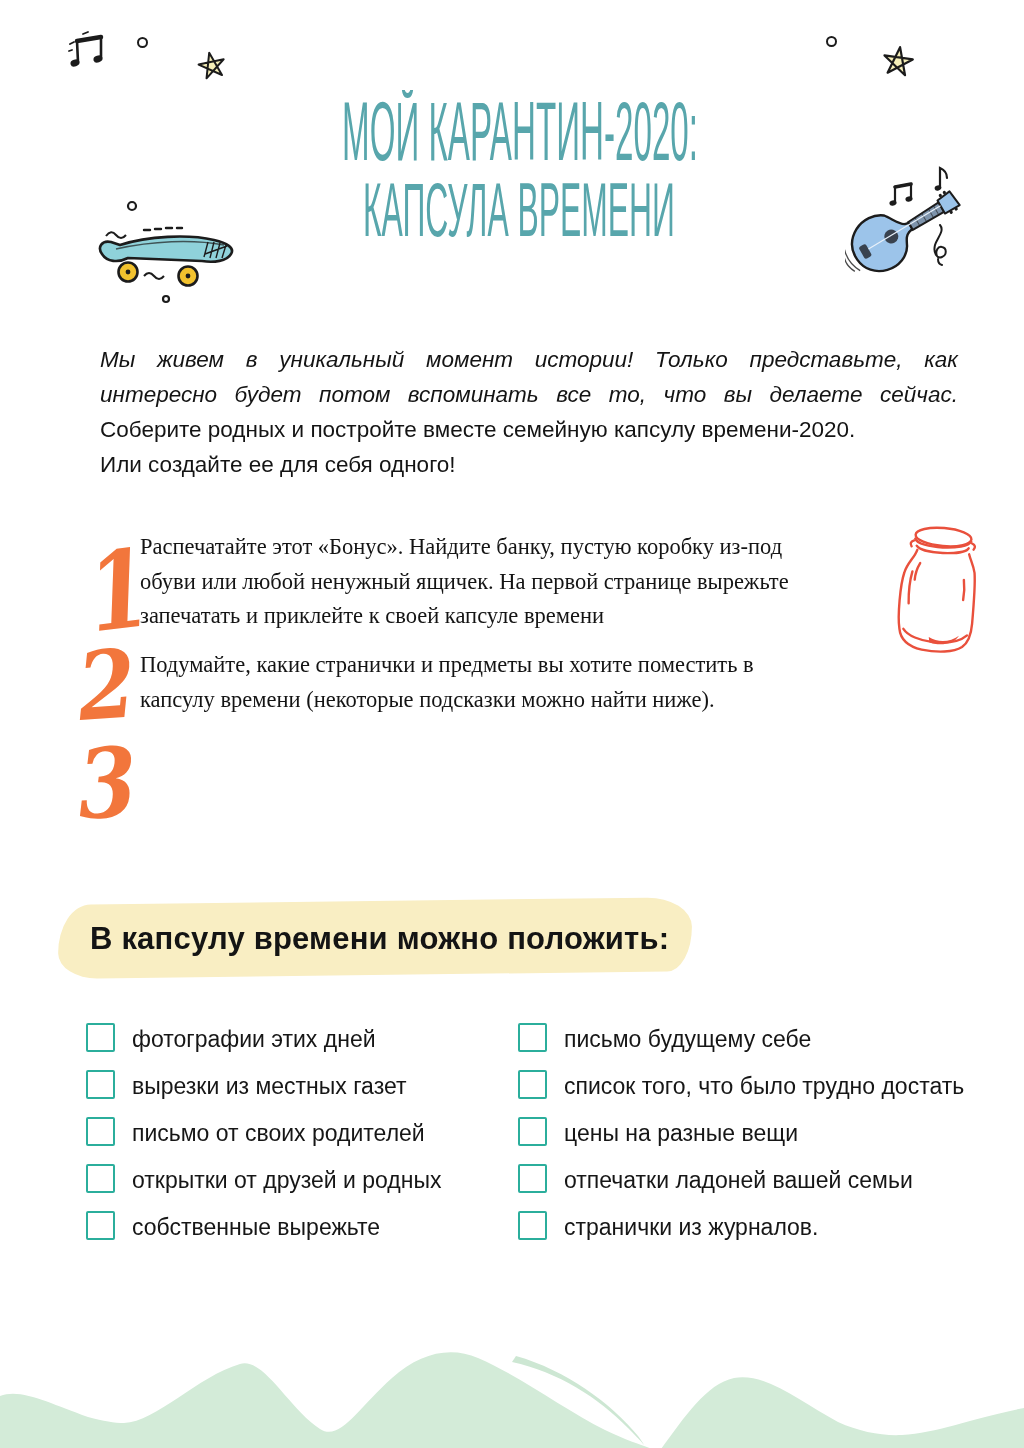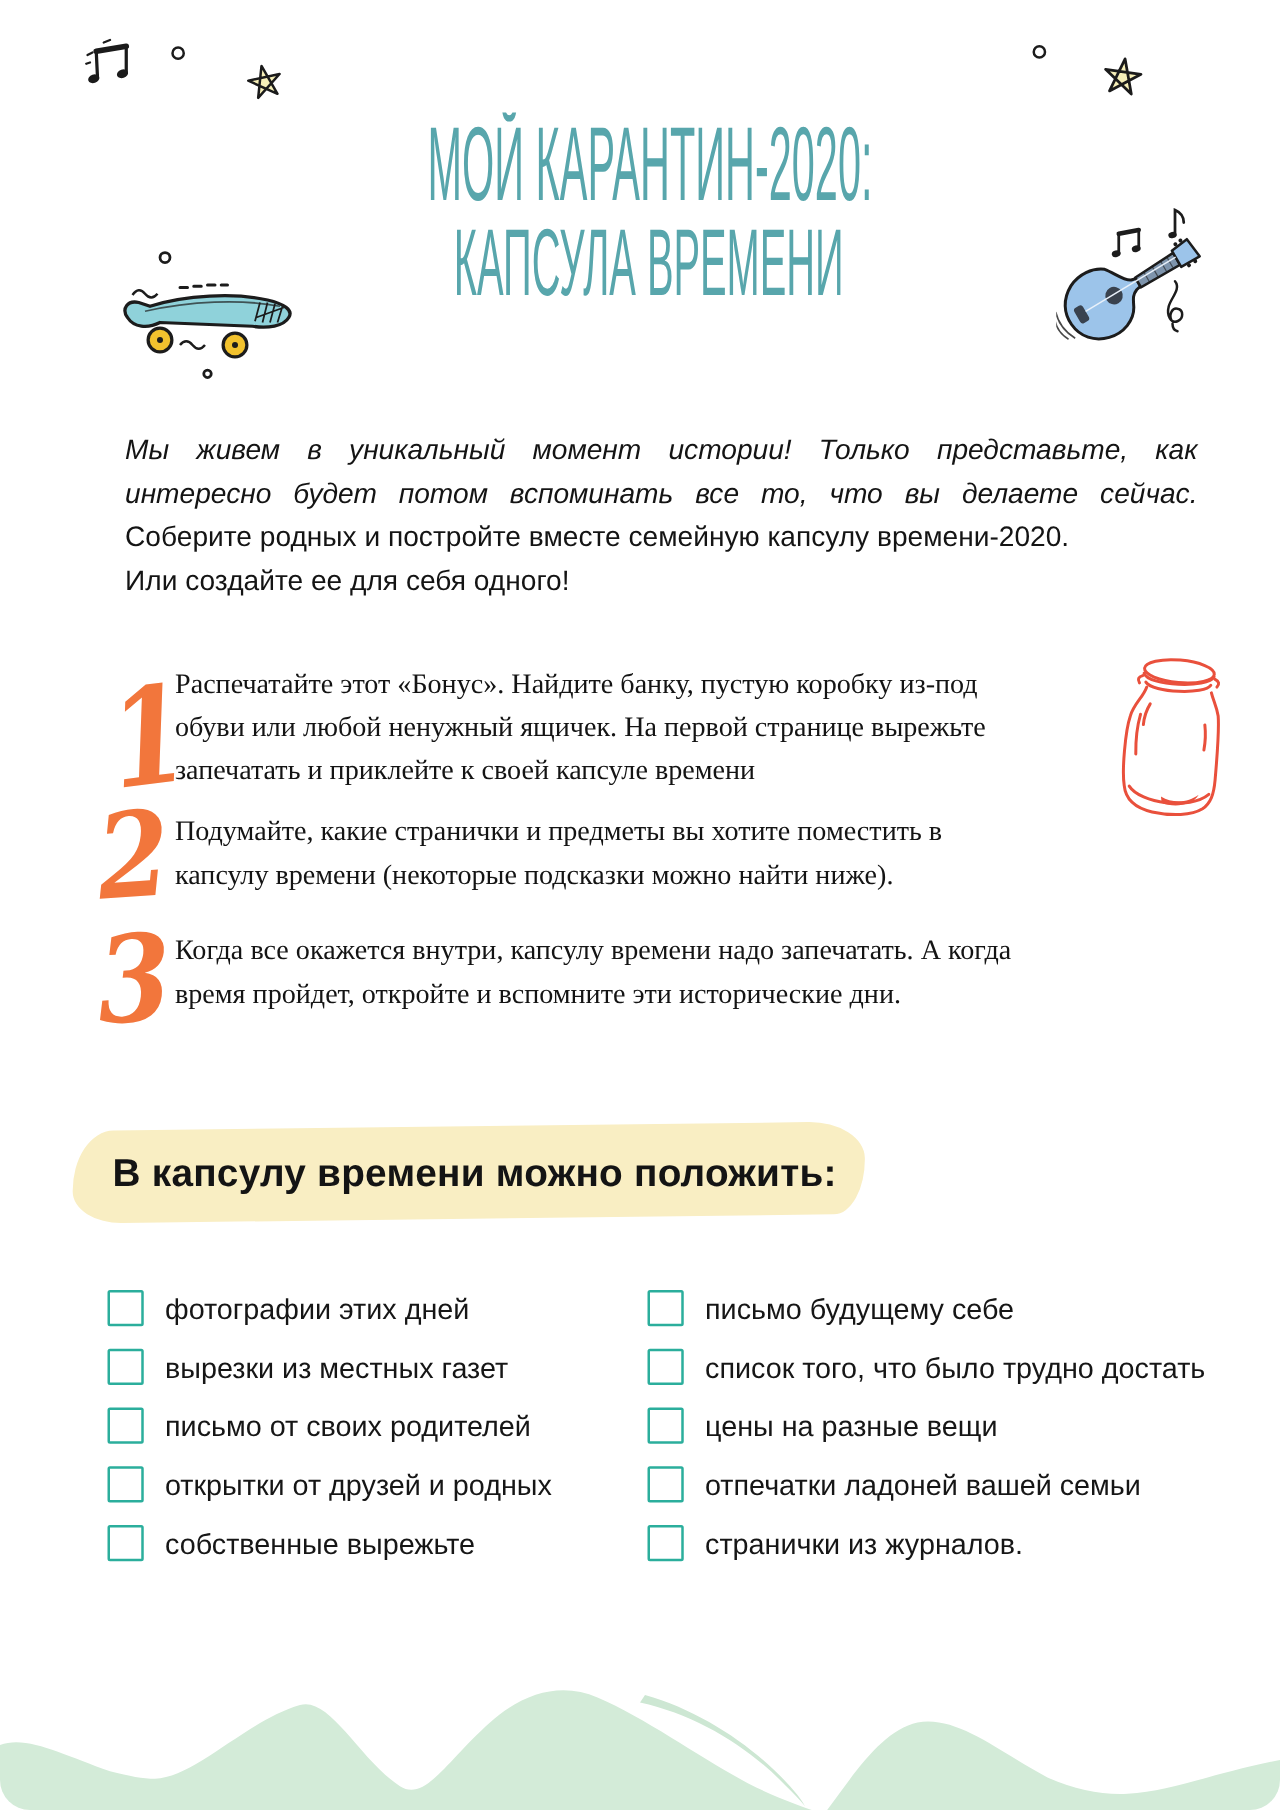--- a/index.html
+++ b/index.html
@@ -1,17 +1,17 @@
 <!DOCTYPE html>
 <html><head>
 <meta charset="utf-8">
 <style>
   html,body{margin:0;padding:0;background:#fff;}
   #canvas{position:relative;width:1024px;height:1448px;background:#ffffff;overflow:hidden;
-          font-family:"Liberation Sans","DejaVu Sans",sans-serif;color:#141414;border-radius:24px;}
+          font-family:"Liberation Sans","DejaVu Sans",sans-serif;color:#141414;}
   .abs{position:absolute;}
   svg{display:block;}
 
   
   .intro{left:100px;top:342px;width:858px;font-size:22.5px;line-height:35px;}
   .intro .ln{display:block;}
   .intro .j{text-align:justify;text-align-last:justify;font-style:italic;}
 
   
   .step-text{font-size:22.5px;line-height:34.7px;font-family:Liberation Serif, serif;}
@@ -21,21 +21,21 @@
 
   
   .hl-blob{left:58px;top:901px;width:634px;height:74px;background:#f9eec3;
            border-radius:34px 46px 26px 40px / 50px 30px 46px 26px;transform:rotate(-0.7deg);}
   .heading{left:90px;top:919px;font-size:31px;font-weight:bold;letter-spacing:0.2px;line-height:40px;text-align:right;}
 
   
   .col{top:1014px;}
   .col-left{left:86px;width:420px;}
   .col-right{left:518px;width:500px;}
-  .row{display:flex;align-items:flex-end;height:47px;gap:17px;}
+  .row{display:flex;align-items:center;height:47px;gap:17px;}
   .cb{width:29px;height:29px;box-sizing:border-box;border:2px solid #2bae9c;background:#fff;
       border-radius:2px;flex:none;}
   .cl-label{font-size:23px;white-space:nowrap;padding-top:3px;color:#161616;}
 
   .dot{box-sizing:border-box;border:2.5px solid #1c1c1c;border-radius:50%;background:#fff;}
 </style>
 </head>
 <body>
 
 <div id="canvas">
@@ -135,24 +135,20 @@
     </g>
   </svg>
 
   <div class="abs step-num" style="left:74px;top:648px;font-size:94px;transform:rotate(-4deg) scaleX(0.88);">2</div>
   <div class="abs step-text" style="left:140px;top:648px;">
     <span class="ln">Подумайте, какие странички и предметы вы хотите поместить в</span>
     <span class="ln">капсулу времени (некоторые подсказки можно найти ниже).</span>
   </div>
 
   <div class="abs step-num" style="left:74px;top:746px;font-size:96px;transform:rotate(-3deg) scaleX(0.88);">3</div>
-  <div class="abs step-text" style="left:140px;top:743px;">
-    <span class="ln">Когда все окажется внутри, капсулу времени надо запечатать. А когда</span>
-    <span class="ln">время пройдет, откройте и вспомните эти исторические дни.</span>
-  </div>
 
   <div class="abs hl-blob"></div>
   <div class="abs heading">В капсулу времени можно положить:</div>
 
   <div class="abs col col-left">
     <div class="row">
       <div class="cb"></div>
       <div class="cl-label">фотографии этих дней</div>
     </div>
     <div class="row">

